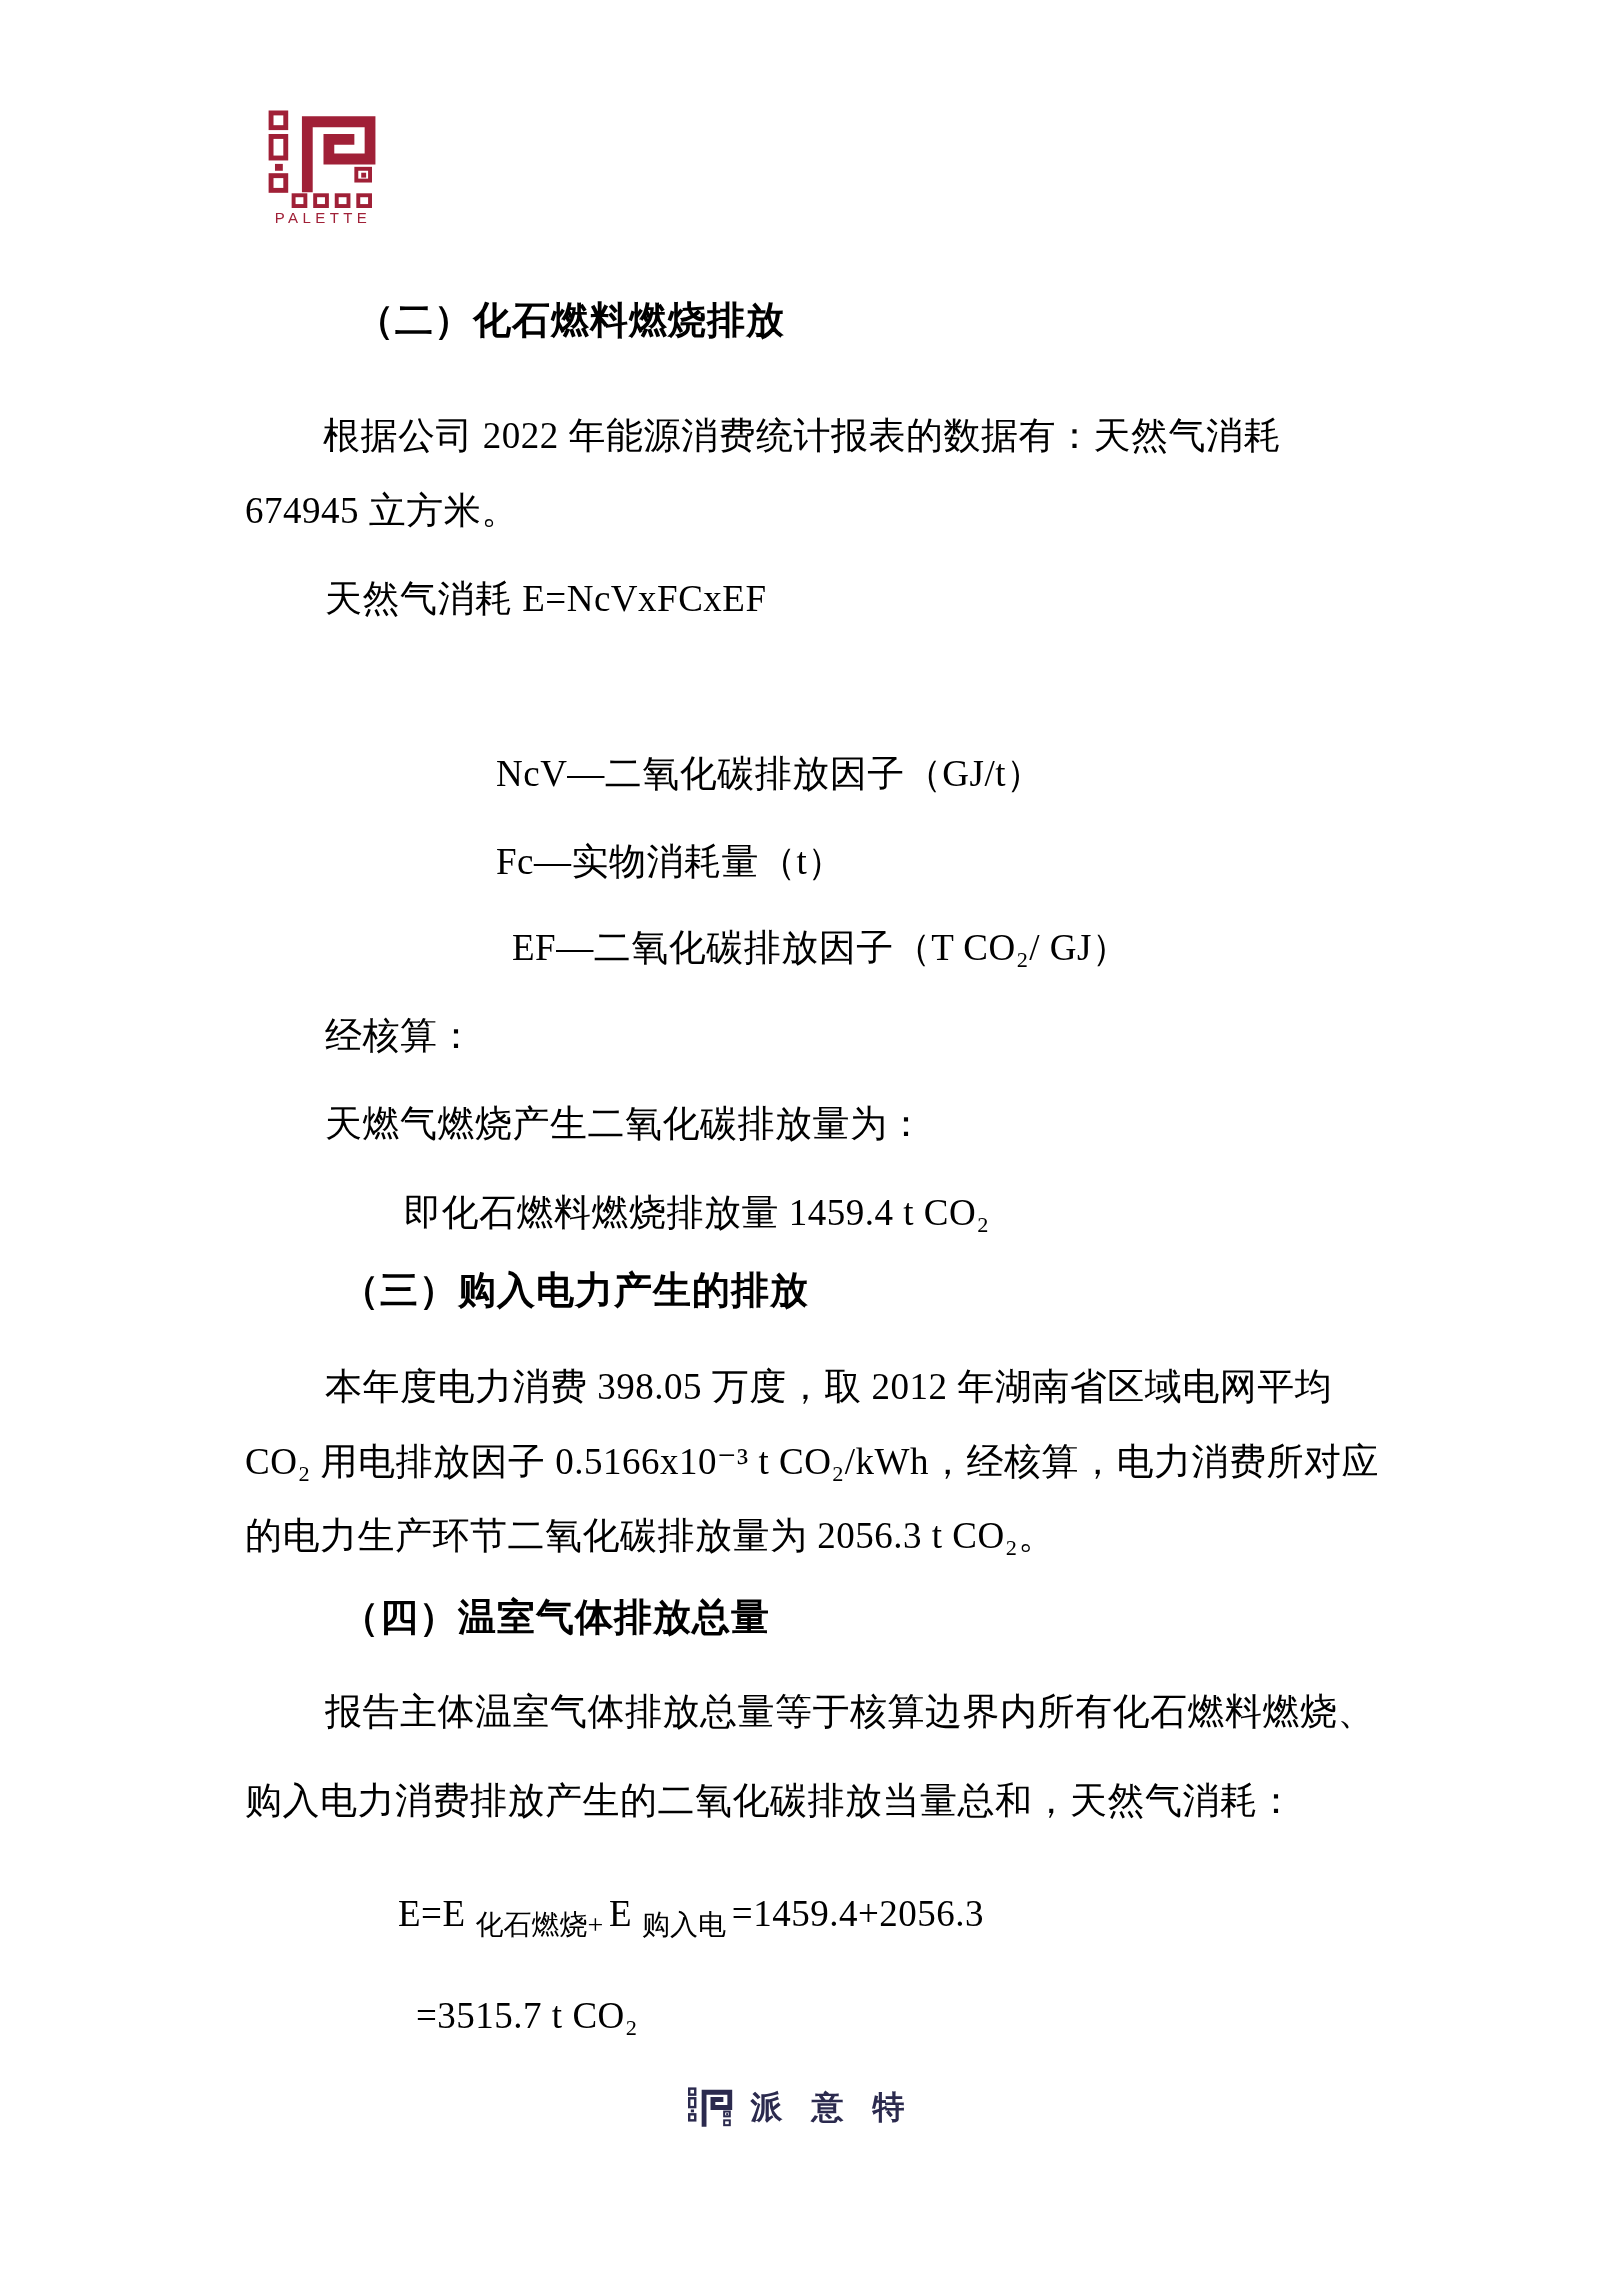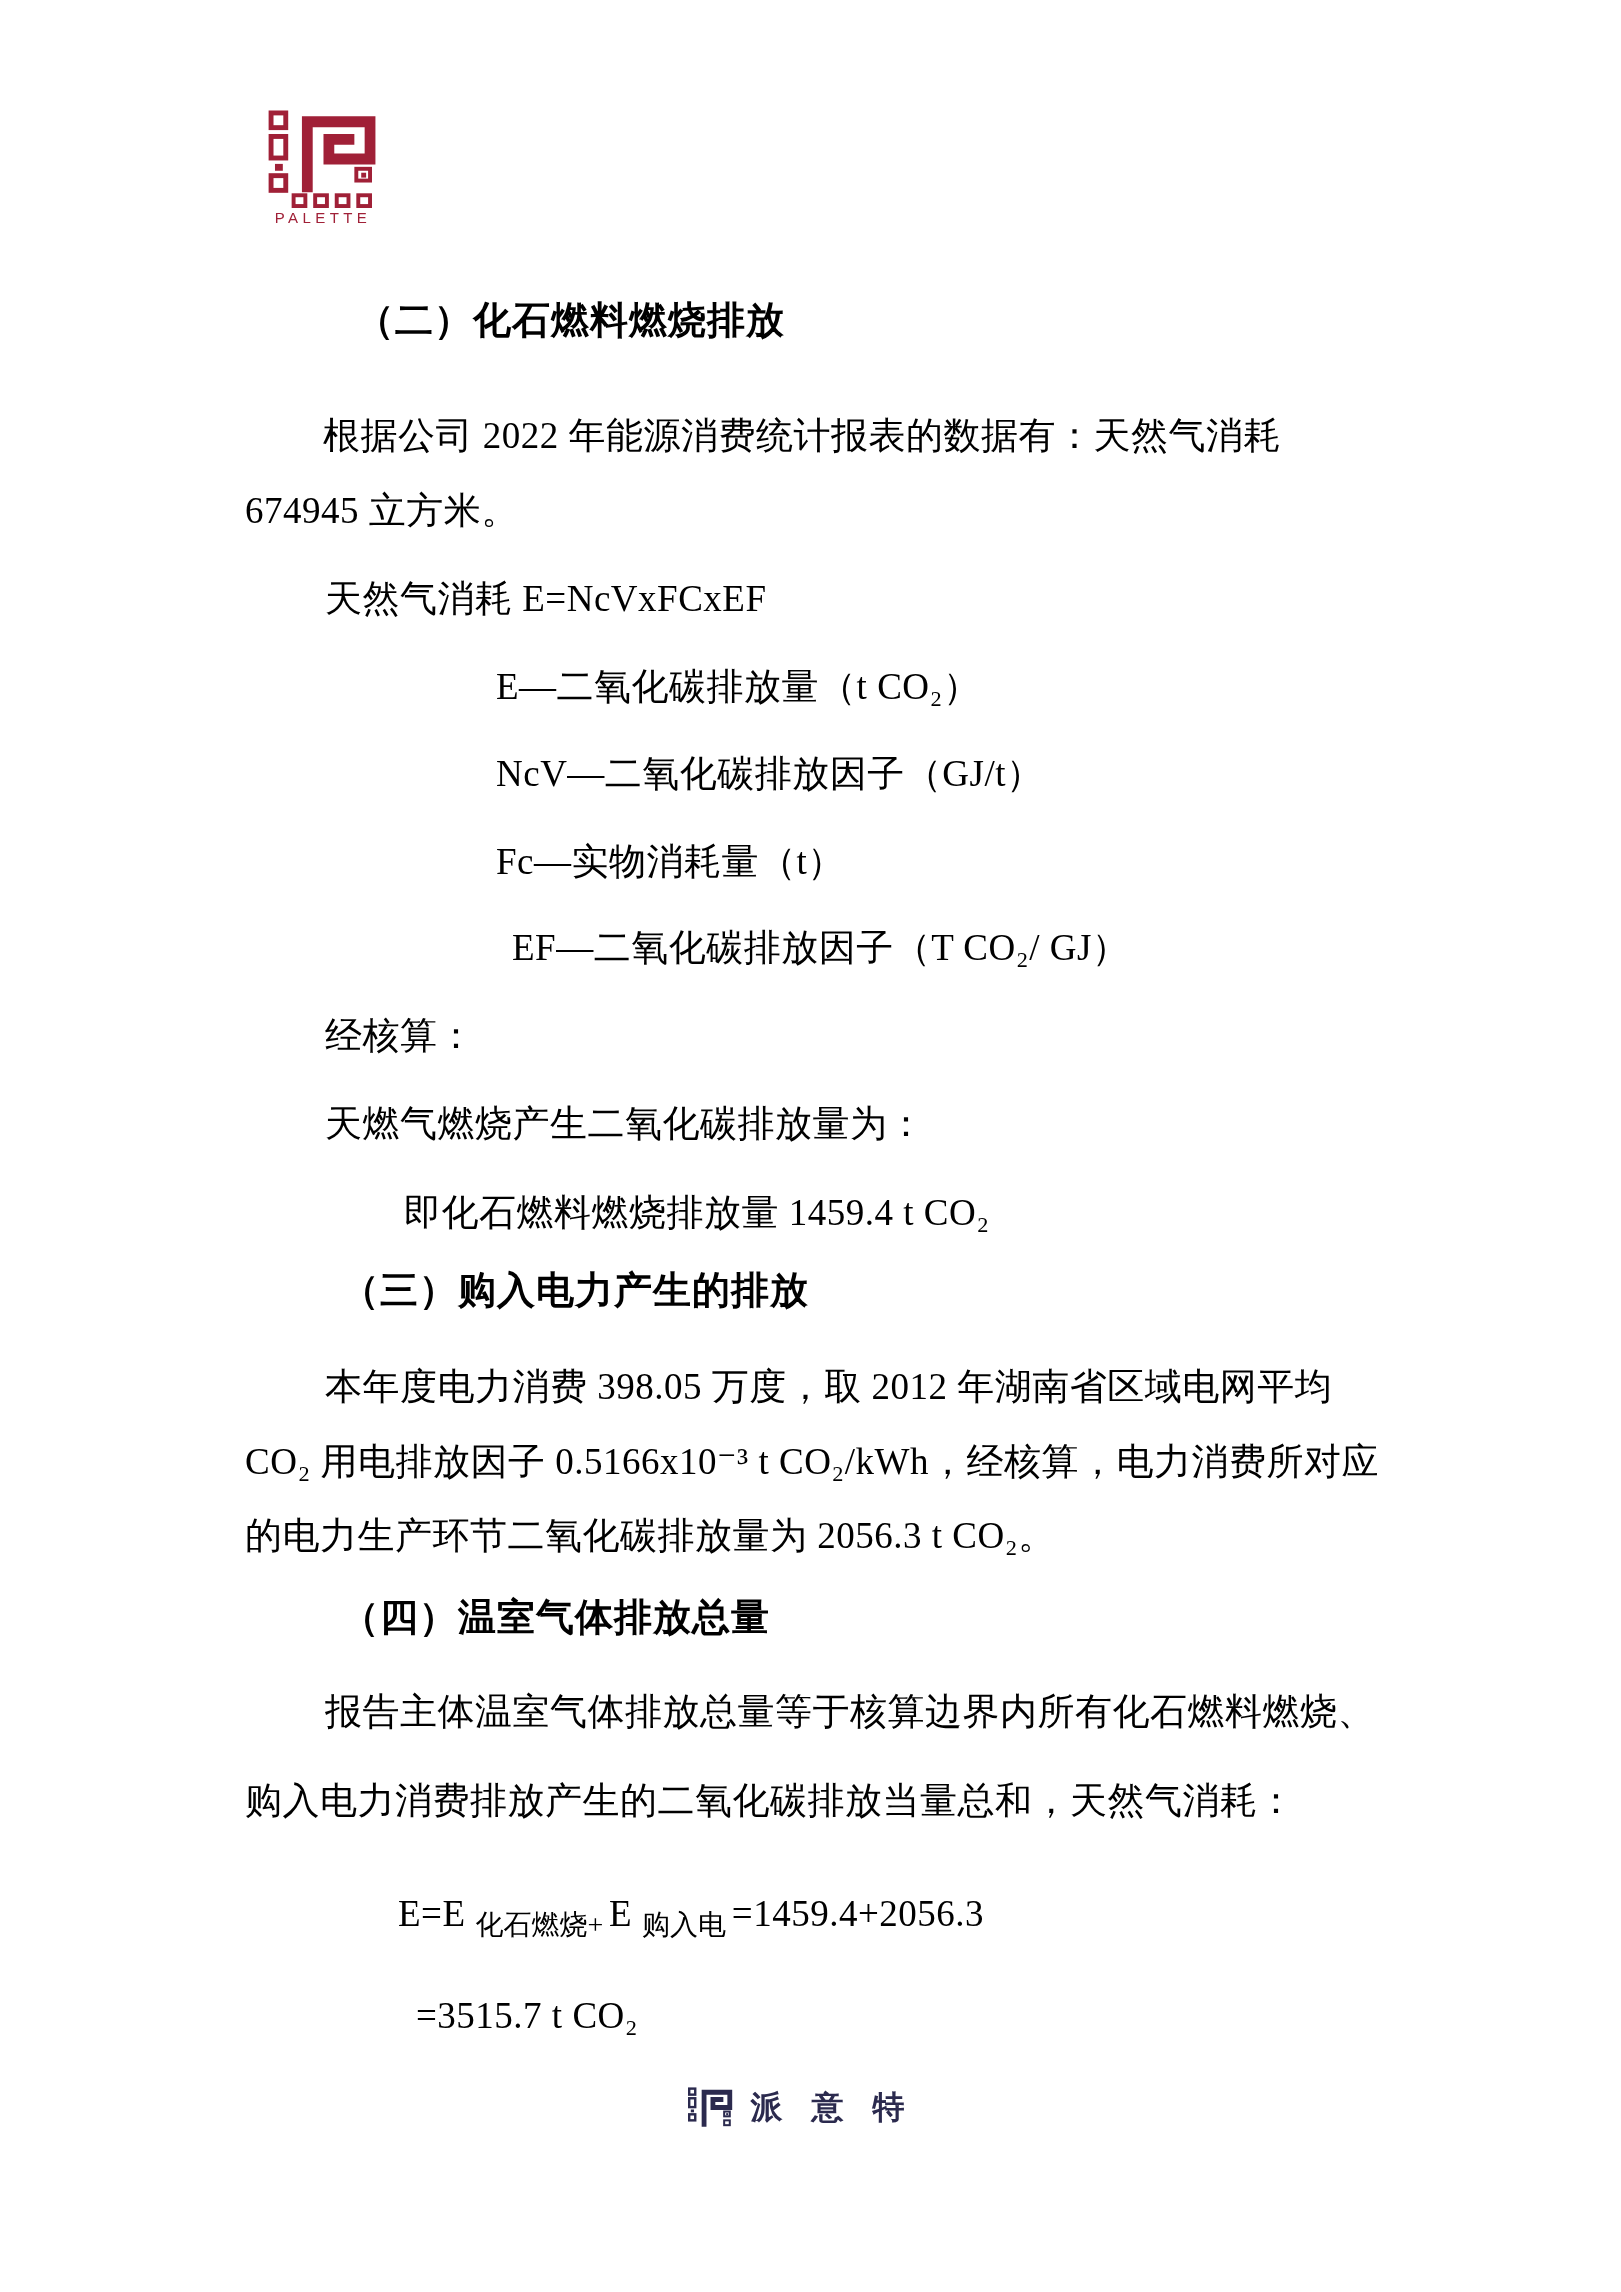--- a/index.html
+++ b/index.html
@@ -101,21 +101,20 @@
     <rect x="48" y="87" width="12" height="11" fill="none" stroke="currentColor" stroke-width="4"></rect>
     <rect x="70" y="87" width="12" height="11" fill="none" stroke="currentColor" stroke-width="4"></rect>
     <rect x="92" y="87" width="12" height="11" fill="none" stroke="currentColor" stroke-width="4"></rect>
   </svg>
   <div class="wordmark">PALETTE</div>
 
   <h2 class="ln hd l-h2">（二）化石燃料燃烧排放</h2>
   <p class="ln l-p1a">根据公司 2022 年能源消费统计报表的数据有：天然气消耗</p>
   <p class="ln l-p1b">674945 立方米。</p>
   <p class="ln l-p2">天然气消耗 E=NcVxFCxEF</p>
-  <p class="ln l-d1">E—二氧化碳排放量（t CO₂）</p>
   <p class="ln l-d2">NcV—二氧化碳排放因子（GJ/t）</p>
   <p class="ln l-d3">Fc—实物消耗量（t）</p>
   <p class="ln l-d4">EF—二氧化碳排放因子（T CO₂/ GJ）</p>
   <p class="ln l-p3">经核算：</p>
   <p class="ln l-p4">天燃气燃烧产生二氧化碳排放量为：</p>
   <p class="ln l-p5">即化石燃料燃烧排放量 1459.4 t CO₂</p>
 
   <h2 class="ln hd l-h3">（三）购入电力产生的排放</h2>
   <p class="ln l-p6a">本年度电力消费 398.05 万度，取 2012 年湖南省区域电网平均</p>
   <p class="ln l-p6b">CO₂ 用电排放因子 0.5166x10⁻³ t CO₂/kWh，经核算，电力消费所对应</p>

